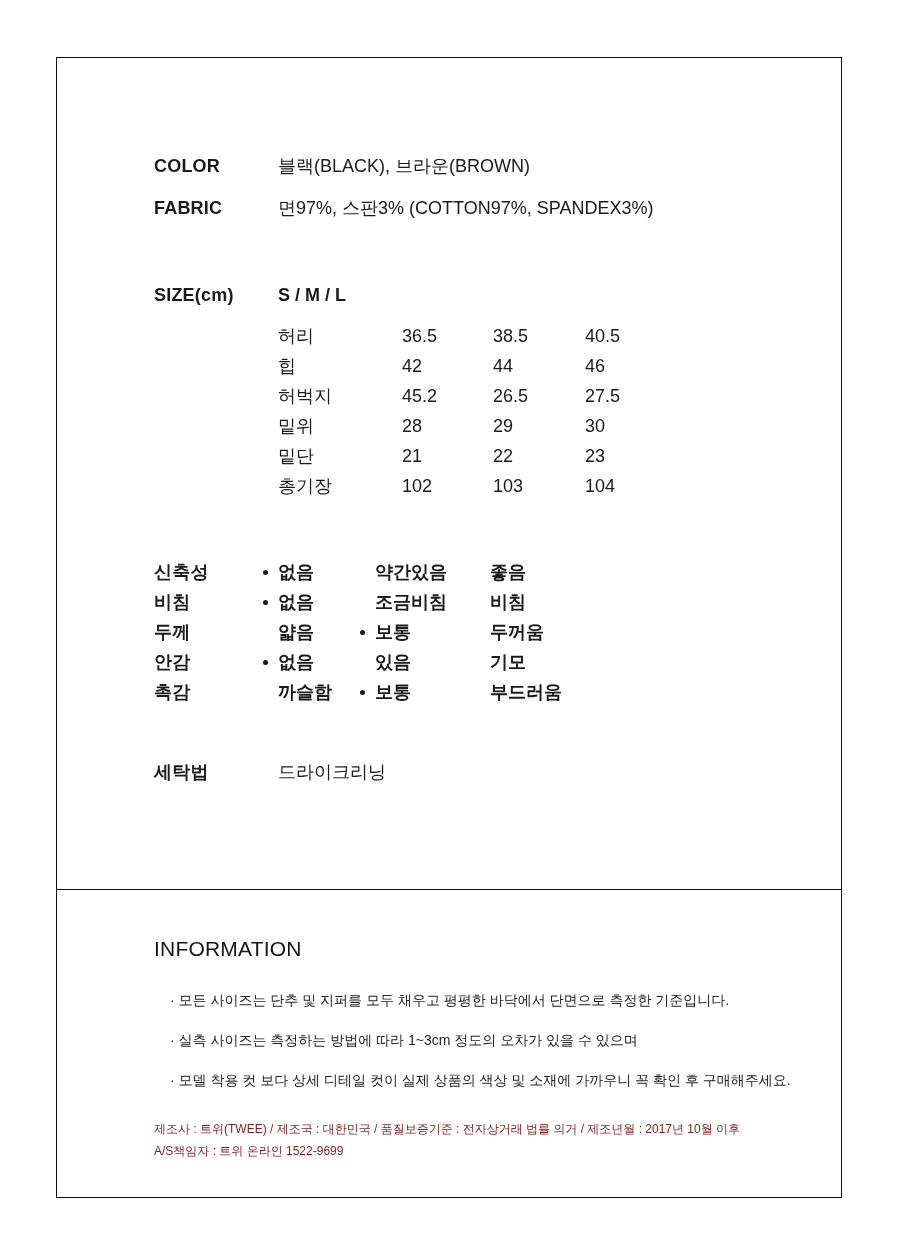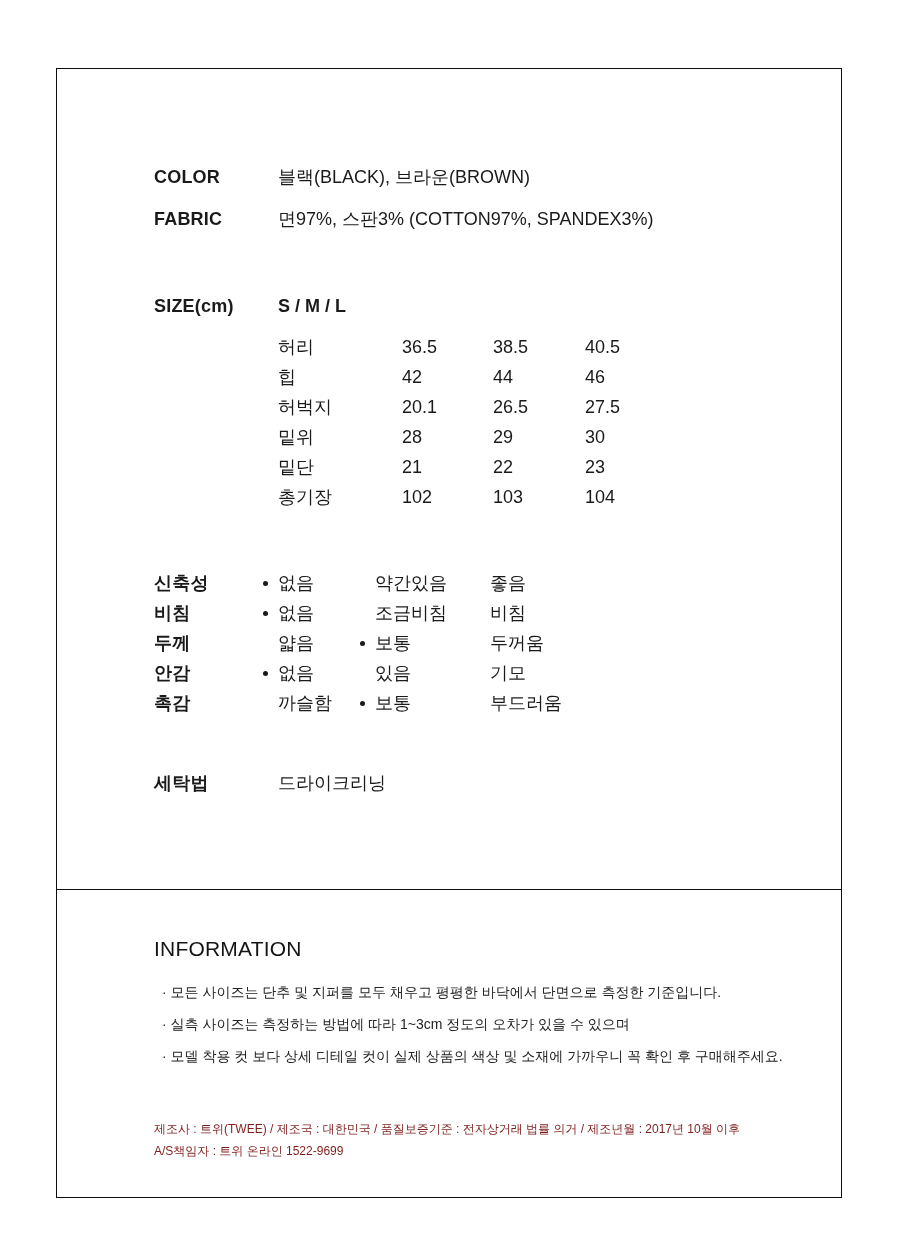--- a/index.html
+++ b/index.html
@@ -5,53 +5,53 @@
   html,body{margin:0;padding:0;background:#ffffff;}
   body{
     width:900px;height:1249px;position:relative;overflow:hidden;
     font-family:"Liberation Sans","DejaVu Sans",sans-serif;
     color:#1a1a1a;-webkit-font-smoothing:antialiased;
   }
   .box{
     position:absolute;left:56px;width:786px;background:#ffffff;
     border:1.5px solid #0d0d0d;box-sizing:border-box;
   }
-  .box.spec{top:68px;height:856px;}
+  .box.spec{top:57px;height:856px;}
   .box.info{top:889px;height:309px;}
 
   
   .row{position:absolute;left:0;right:0;height:26px;line-height:26px;font-size:18px;}
   .lbl{position:absolute;left:97px;font-weight:700;letter-spacing:.2px;white-space:nowrap;}
   .val{position:absolute;left:221px;white-space:nowrap;}
   .val.bold{font-weight:700;}
 
   
   .c1{position:absolute;left:345px;white-space:nowrap;}
   .c2{position:absolute;left:436px;white-space:nowrap;text-align:center;}
   .c3{position:absolute;left:528px;white-space:nowrap;}
 
   
-  .opt{position:absolute;white-space:nowrap;}
+  .opt{position:absolute;white-space:nowrap;font-weight:bold;}
   .o0{left:221px;}
   .o1{left:318px;}
   .o2{left:433px;}
   .opt .dot{
     position:absolute;left:-15px;top:50%;margin-top:-2.5px;
     width:5px;height:5px;border-radius:50%;background:#1a1a1a;
     visibility:hidden;
   }
   .opt.selected .dot{visibility:visible;}
 
   
   .info-title{
     position:absolute;left:97px;top:45px;margin:0;
     font-size:21px;font-weight:400;letter-spacing:.2px;line-height:28px;color:#141414;
   }
   .notes{position:absolute;left:97px;top:82px;right:40px;font-size:14px;line-height:24px;color:#222222;}
-  .notes p{margin:8px;white-space:nowrap;}
+  .notes p{margin:16px;white-space:nowrap;}
   .notes p.cont{padding-left:12px;}
   .maker{position:absolute;left:97px;top:228px;right:40px;font-size:12px;line-height:22px;color:#7f1d1d;}
   .maker p{margin:0;white-space:nowrap;}
 </style>
 </head>
 <body>
 
 <section class="box spec">
 
   <div class="row" style="top:95px">
@@ -76,21 +76,21 @@
     <span class="c3">40.5</span>
   </div>
   <div class="row" style="top:295px">
     <span class="val">힙</span>
     <span class="c1">42</span>
     <span class="c2">44</span>
     <span class="c3">46</span>
   </div>
   <div class="row" style="top:325px">
     <span class="val">허벅지</span>
-    <span class="c1">20.1</span>
+    <span class="c1">45.2</span>
     <span class="c2">26.5</span>
     <span class="c3">27.5</span>
   </div>
   <div class="row" style="top:355px">
     <span class="val">밑위</span>
     <span class="c1">28</span>
     <span class="c2">29</span>
     <span class="c3">30</span>
   </div>
   <div class="row" style="top:385px">

